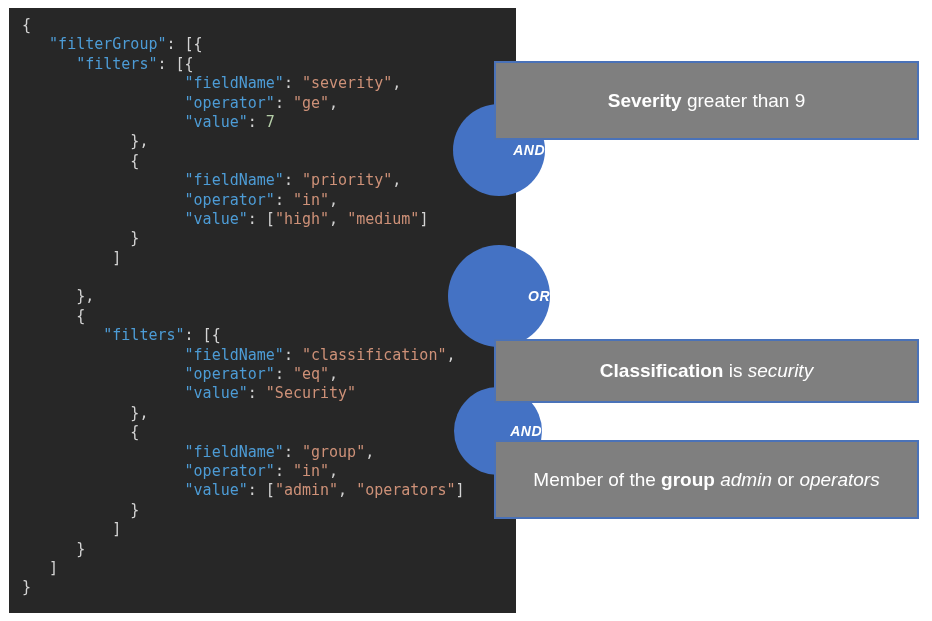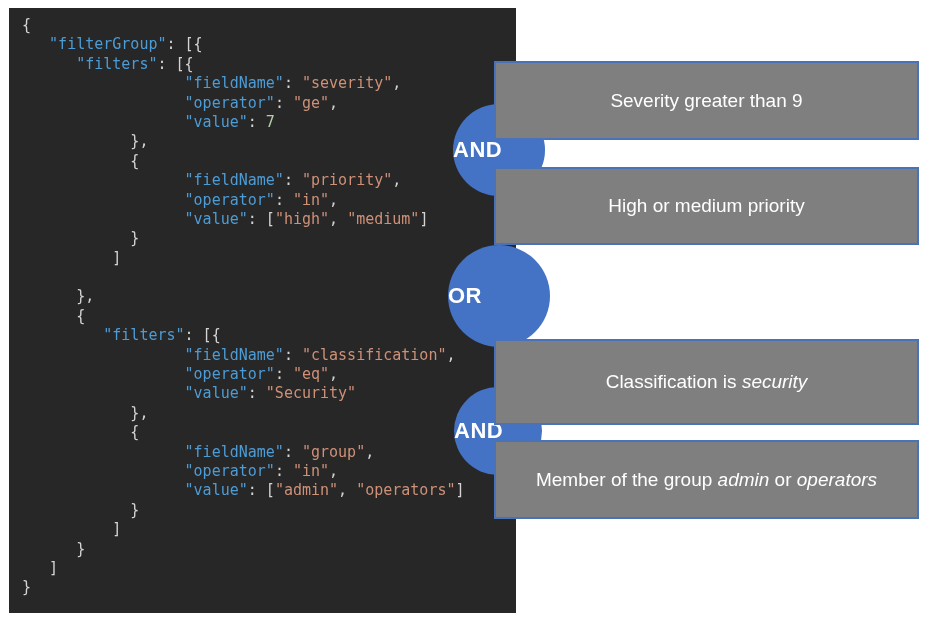--- a/index.html
+++ b/index.html
@@ -32,25 +32,26 @@
   .code-line { white-space: pre; height: 19.4px; }
 
   
   .connector {
     position: absolute;
     border-radius: 50%;
     background: var(--blue, #4472C4);
     color: #ffffff;
     display: flex;
     align-items: center;
-    justify-content: flex-start;
+    justify-content: flex-end;
     font-weight: 700;
-    font-size: 22px;
+    font-size: 14px;
     letter-spacing: 0.5px;
     z-index: 2;
+    font-style: italic;
   }
   .connector-and-1 { left: 453px; top: 104px; width: 92px;  height: 92px; }
   .connector-or    { left: 448px; top: 245px; width: 102px; height: 102px; }
   .connector-and-2 { left: 454px; top: 387px; width: 88px;  height: 88px; }
 
   
   .abox {
     position: absolute;
     left: 494px;
     width: 425px;
@@ -58,23 +59,23 @@
     border: 2px solid var(--box-border, #4472C4);
     color: var(--box-text, #ffffff);
     display: flex;
     align-items: center;
     justify-content: center;
     font-size: 19px;
     z-index: 3;
   }
   .abox-1 { top: 61px;  height: 79px; }
   .abox-2 { top: 167px; height: 78px; }
-  .abox-3 { top: 339px; height: 86px; }
+  .abox-3 { top: 339px; height: 64px; }
   .abox-4 { top: 440px; height: 79px; }
-  .abox .seg-b { font-weight: 400; }
+  .abox .seg-b { font-weight: 700; }
   .abox .seg-i { font-style: italic; }
 </style>
 </head>
 <body>
 
 <div class="stage">
 
   <div class="code-panel">
     <pre class="code" id="code"><div class="code-line"><span style="color: rgb(212, 212, 212);">{</span></div><div class="code-line"><span style="color: rgb(212, 212, 212);">   </span><span style="color: rgb(77, 156, 214);">"filterGroup"</span><span style="color: rgb(212, 212, 212);">: [{</span></div><div class="code-line"><span style="color: rgb(212, 212, 212);">      </span><span style="color: rgb(77, 156, 214);">"filters"</span><span style="color: rgb(212, 212, 212);">: [{</span></div><div class="code-line"><span style="color: rgb(212, 212, 212);">                  </span><span style="color: rgb(77, 156, 214);">"fieldName"</span><span style="color: rgb(212, 212, 212);">: </span><span style="color: rgb(206, 145, 120);">"severity"</span><span style="color: rgb(212, 212, 212);">,</span></div><div class="code-line"><span style="color: rgb(212, 212, 212);">                  </span><span style="color: rgb(77, 156, 214);">"operator"</span><span style="color: rgb(212, 212, 212);">: </span><span style="color: rgb(206, 145, 120);">"ge"</span><span style="color: rgb(212, 212, 212);">,</span></div><div class="code-line"><span style="color: rgb(212, 212, 212);">                  </span><span style="color: rgb(77, 156, 214);">"value"</span><span style="color: rgb(212, 212, 212);">: </span><span style="color: rgb(181, 206, 168);">7</span></div><div class="code-line"><span style="color: rgb(212, 212, 212);">            },</span></div><div class="code-line"><span style="color: rgb(212, 212, 212);">            {</span></div><div class="code-line"><span style="color: rgb(212, 212, 212);">                  </span><span style="color: rgb(77, 156, 214);">"fieldName"</span><span style="color: rgb(212, 212, 212);">: </span><span style="color: rgb(206, 145, 120);">"priority"</span><span style="color: rgb(212, 212, 212);">,</span></div><div class="code-line"><span style="color: rgb(212, 212, 212);">                  </span><span style="color: rgb(77, 156, 214);">"operator"</span><span style="color: rgb(212, 212, 212);">: </span><span style="color: rgb(206, 145, 120);">"in"</span><span style="color: rgb(212, 212, 212);">,</span></div><div class="code-line"><span style="color: rgb(212, 212, 212);">                  </span><span style="color: rgb(77, 156, 214);">"value"</span><span style="color: rgb(212, 212, 212);">: [</span><span style="color: rgb(206, 145, 120);">"high"</span><span style="color: rgb(212, 212, 212);">, </span><span style="color: rgb(206, 145, 120);">"medium"</span><span style="color: rgb(212, 212, 212);">]</span></div><div class="code-line"><span style="color: rgb(212, 212, 212);">            }</span></div><div class="code-line"><span style="color: rgb(212, 212, 212);">          ]</span></div><div class="code-line">&nbsp;</div><div class="code-line"><span style="color: rgb(212, 212, 212);">      },</span></div><div class="code-line"><span style="color: rgb(212, 212, 212);">      {</span></div><div class="code-line"><span style="color: rgb(212, 212, 212);">         </span><span style="color: rgb(77, 156, 214);">"filters"</span><span style="color: rgb(212, 212, 212);">: [{</span></div><div class="code-line"><span style="color: rgb(212, 212, 212);">                  </span><span style="color: rgb(77, 156, 214);">"fieldName"</span><span style="color: rgb(212, 212, 212);">: </span><span style="color: rgb(206, 145, 120);">"classification"</span><span style="color: rgb(212, 212, 212);">,</span></div><div class="code-line"><span style="color: rgb(212, 212, 212);">                  </span><span style="color: rgb(77, 156, 214);">"operator"</span><span style="color: rgb(212, 212, 212);">: </span><span style="color: rgb(206, 145, 120);">"eq"</span><span style="color: rgb(212, 212, 212);">,</span></div><div class="code-line"><span style="color: rgb(212, 212, 212);">                  </span><span style="color: rgb(77, 156, 214);">"value"</span><span style="color: rgb(212, 212, 212);">: </span><span style="color: rgb(206, 145, 120);">"Security"</span></div><div class="code-line"><span style="color: rgb(212, 212, 212);">            },</span></div><div class="code-line"><span style="color: rgb(212, 212, 212);">            {</span></div><div class="code-line"><span style="color: rgb(212, 212, 212);">                  </span><span style="color: rgb(77, 156, 214);">"fieldName"</span><span style="color: rgb(212, 212, 212);">: </span><span style="color: rgb(206, 145, 120);">"group"</span><span style="color: rgb(212, 212, 212);">,</span></div><div class="code-line"><span style="color: rgb(212, 212, 212);">                  </span><span style="color: rgb(77, 156, 214);">"operator"</span><span style="color: rgb(212, 212, 212);">: </span><span style="color: rgb(206, 145, 120);">"in"</span><span style="color: rgb(212, 212, 212);">,</span></div><div class="code-line"><span style="color: rgb(212, 212, 212);">                  </span><span style="color: rgb(77, 156, 214);">"value"</span><span style="color: rgb(212, 212, 212);">: [</span><span style="color: rgb(206, 145, 120);">"admin"</span><span style="color: rgb(212, 212, 212);">, </span><span style="color: rgb(206, 145, 120);">"operators"</span><span style="color: rgb(212, 212, 212);">]</span></div><div class="code-line"><span style="color: rgb(212, 212, 212);">            }</span></div><div class="code-line"><span style="color: rgb(212, 212, 212);">          ]</span></div><div class="code-line"><span style="color: rgb(212, 212, 212);">      }</span></div><div class="code-line"><span style="color: rgb(212, 212, 212);">   ]</span></div><div class="code-line"><span style="color: rgb(212, 212, 212);">}</span></div></pre>
   </div>
@@ -85,23 +86,20 @@
   <div class="connector connector-or">
     <span>OR</span>
   </div>
   <div class="connector connector-and-2">
     <span>AND</span>
   </div>
 
   <div class="abox abox-1">
     <p><span class="seg-b">Severity</span><span class="seg-n"> greater than 9</span></p>
   </div>
-  <div class="abox abox-2">
-    <p><span class="seg-n">High or medium </span><span class="seg-b">priority</span></p>
-  </div>
   <div class="abox abox-3">
     <p><span class="seg-b">Classification</span><span class="seg-n"> is </span><span class="seg-i">security</span></p>
   </div>
   <div class="abox abox-4">
     <p><span class="seg-n">Member of the </span><span class="seg-b">group</span><span class="seg-n"> </span><span class="seg-i">admin</span><span class="seg-n"> or </span><span class="seg-i">operators</span></p>
   </div>
 
 </div>
 
 </body></html>

